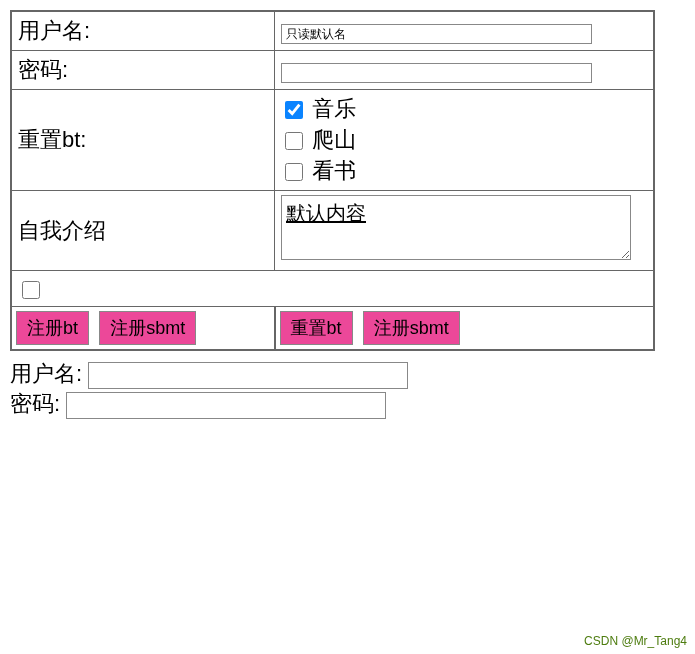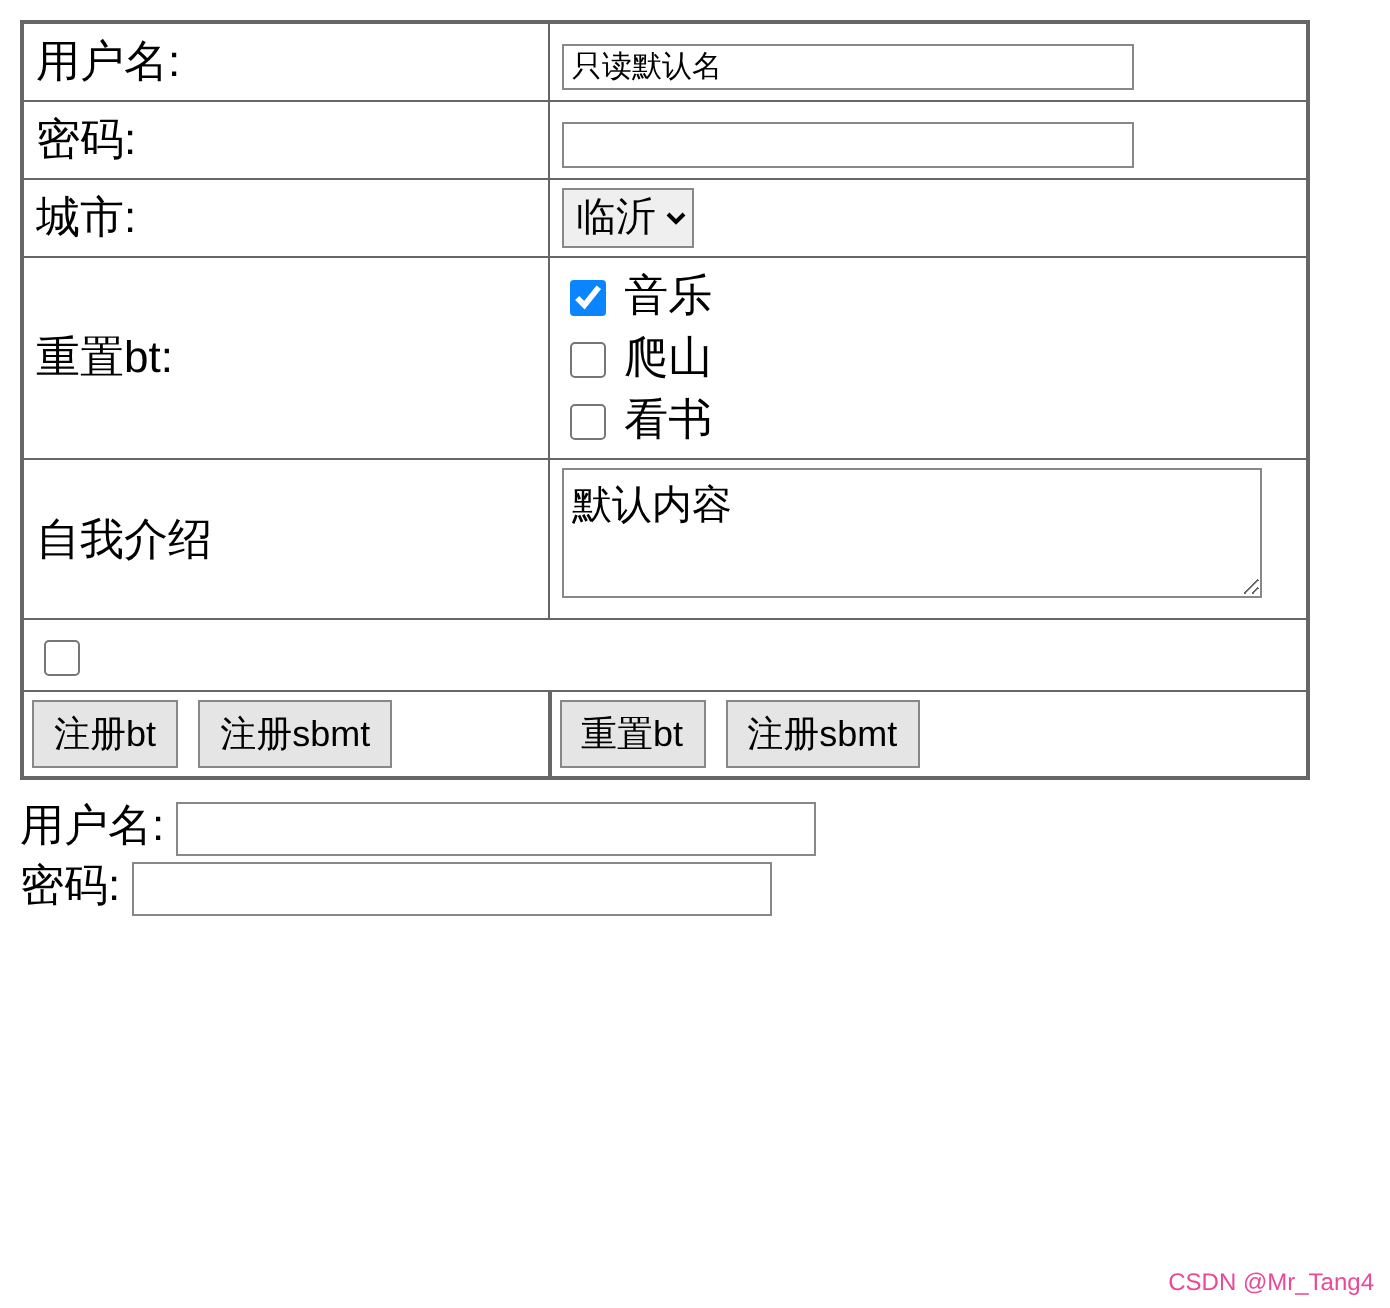--- a/index.html
+++ b/index.html
@@ -15,105 +15,98 @@
     }
     td {
       border: 1px solid #666;
       padding: 4px 6px;
       vertical-align: middle;
     }
     .label-col {
       width: 250px;
     }
     input[type="text"], input[type="password"] {
-      font-size: 15px;
+      font-size: 12px;
       padding: 2px 4px;
       border: 1px solid #888;
-      width: 286px;
+      width: 311px;
       box-sizing: border-box;
     }
     select {
       font-size: 20px;
       padding: 2px;
       border: 1px solid #888;
     }
     textarea {
       font-size: 20px;
       font-family: inherit;
       width: 350px;
       height: 65px;
       border: 1px solid #888;
       padding: 4px;
       box-sizing: border-box;
       resize: both;
+      text-decoration: underline;
     }
     input[type="checkbox"], input[type="radio"] {
       width: 18px;
       height: 18px;
       vertical-align: middle;
     }
     input[type="radio"].checked-blue {
       accent-color: #0a84ff;
     }
     input[type="checkbox"].checked-blue {
       accent-color: #0a84ff;
     }
     .btn {
       font-size: 18px;
       padding: 4px 10px;
-      background: #e5e5e5;
+      background: #ec4899;
       border: 1px solid #888;
       margin-right: 4px;
       cursor: pointer;
     }
     .below-form {
       margin-top: 8px;
       font-size: 22px;
     }
     .below-form input[type="text"], .below-form input[type="password"] {
       width: 320px;
       font-size: 18px;
     }
     .hobby-row {
       display: block;
       line-height: 1.4;
     }
     .watermark {
       position: fixed;
       bottom: 6px;
       right: 8px;
-      color: #ec4899;
+      color: #4d7c0f;
       font-size: 12px;
     }
     .btn-cell { padding: 4px 4px; }
     .center-divider { border-left: 2px solid #666; }
   </style>
 </head>
 <body>
 
 <table>
   <tbody>
       <tr>
     <td class="label-col">用户名:</td>
     <td>
       <input type="text" readonly="" value="只读默认名" style="">
     </td>
   </tr>
   <tr>
     <td>密码:</td>
     <td>
       <input type="password" style="">
-    </td>
-  </tr>
-  <tr>
-    <td>城市:</td>
-    <td>
-      <select>
-        <option>临沂</option>
-      </select>
     </td>
   </tr>
   <tr>
     <td>重置bt:</td>
     <td>
       <span class="hobby-row">
         <label>
           <input type="checkbox" checked="" class="checked-blue" style="">
           <span>音乐</span>
         </label>

